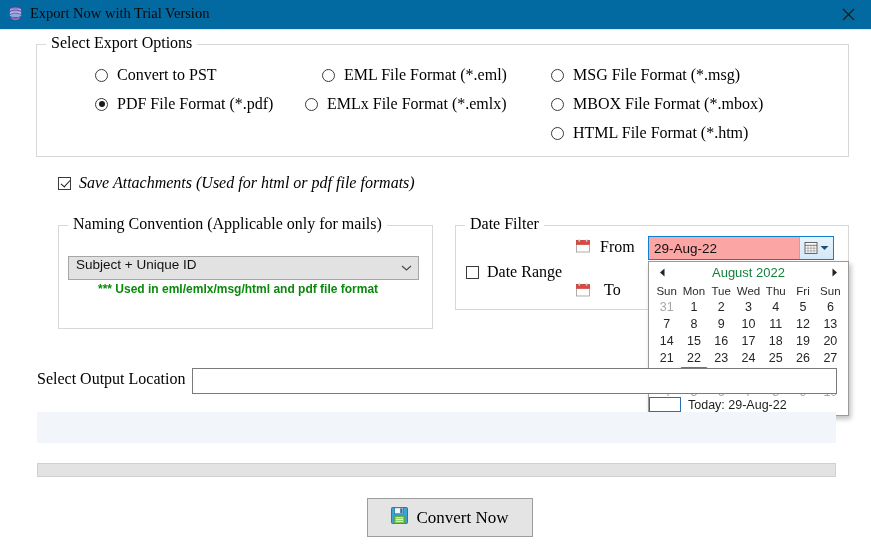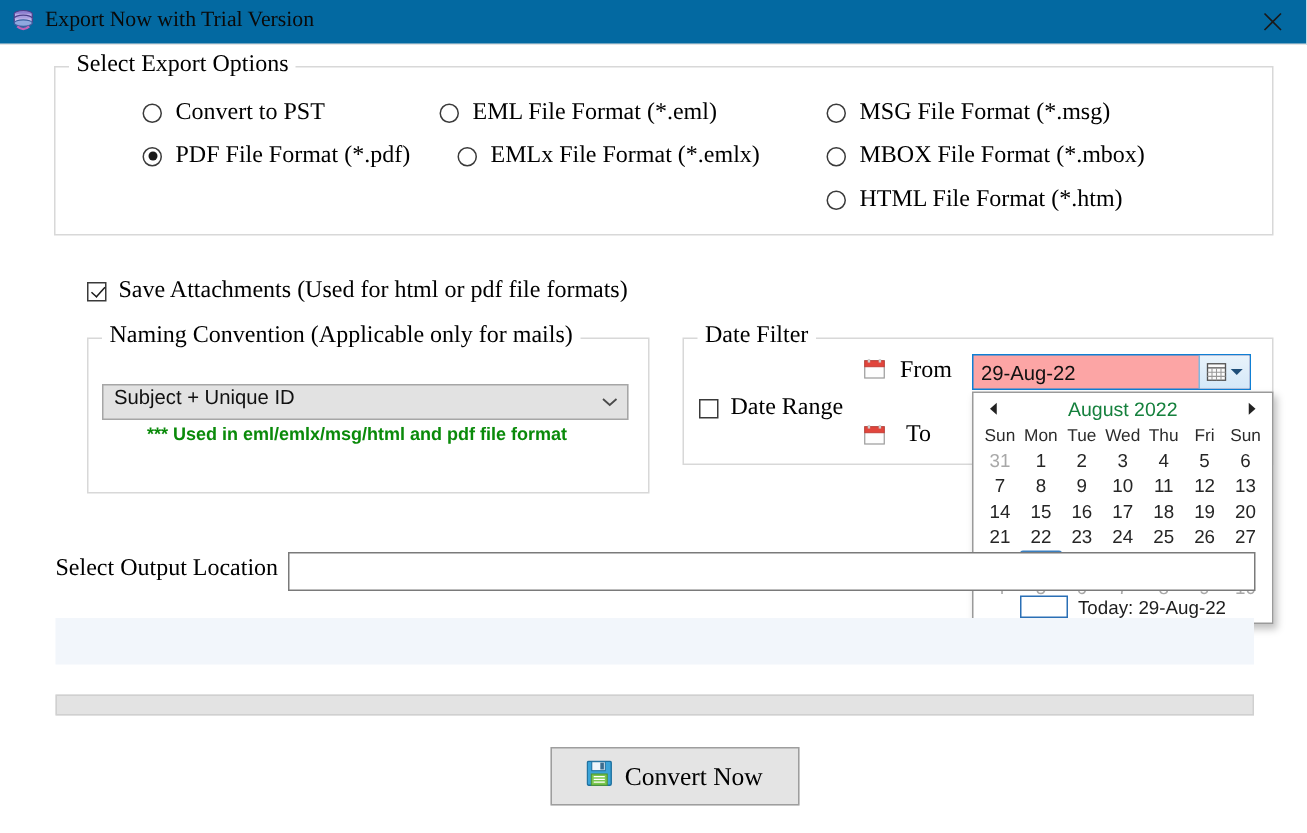--- a/index.html
+++ b/index.html
@@ -294,21 +294,21 @@
     border-radius: 2px;
     line-height: 15px;
     box-sizing: border-box;
   }
   #cal-footer {
     position: absolute;
     left: 0; bottom: 3px;
     width: 100%;
     display: flex;
     align-items: center;
-    justify-content: center;
+    justify-content: flex-start;
     gap: 7px;
   }
   #cal-today-swatch {
     width: 30px; height: 13px;
     border: 1px solid #2a6fb5;
     background: #ffffff;
   }
   #cal-today-text {
     font-family: "Liberation Sans", sans-serif;
     font-size: 12.5px;
@@ -399,42 +399,42 @@
 </div>
 
 <div class="radio-row" style="left:95px; top:66px;">
   <span class="radio-mark"></span>
   <span class="radio-label">Convert to PST</span>
 </div>
 <div class="radio-row" style="left:95px; top:95px;">
   <span class="radio-mark checked"></span>
   <span class="radio-label">PDF File Format (*.pdf)</span>
 </div>
-<div class="radio-row" style="left:293px; top:66px;">
+<div class="radio-row" style="left:322px; top:66px;">
   <span class="radio-mark"></span>
   <span class="radio-label">EML File  Format (*.eml)</span>
 </div>
 <div class="radio-row" style="left:305px; top:95px;">
   <span class="radio-mark"></span>
   <span class="radio-label">EMLx File  Format (*.emlx)</span>
 </div>
 <div class="radio-row" style="left:551px; top:66px;">
   <span class="radio-mark"></span>
   <span class="radio-label">MSG File Format (*.msg)</span>
 </div>
 <div class="radio-row" style="left:551px; top:95px;">
   <span class="radio-mark"></span>
   <span class="radio-label">MBOX File Format (*.mbox)</span>
 </div>
 <div class="radio-row" style="left:551px; top:124px;">
   <span class="radio-mark"></span>
   <span class="radio-label">HTML File  Format (*.htm)</span>
 </div>
 
-<div class="check-row" style="left:58px; top:185px;">
+<div class="check-row" style="left:58px; top:174px;font-style:italic;">
   <span class="check-mark checked"></span>
   <span class="check-label">Save Attachments (Used for html or pdf file formats)</span>
 </div>
 
 <div class="groupbox" id="group-naming">
   <span class="group-legend">Naming Convention (Applicable only for mails)</span>
 </div>
 <div id="naming-combo">
   <span id="naming-combo-text">Subject + Unique ID</span>
   <span id="naming-combo-arrow">

